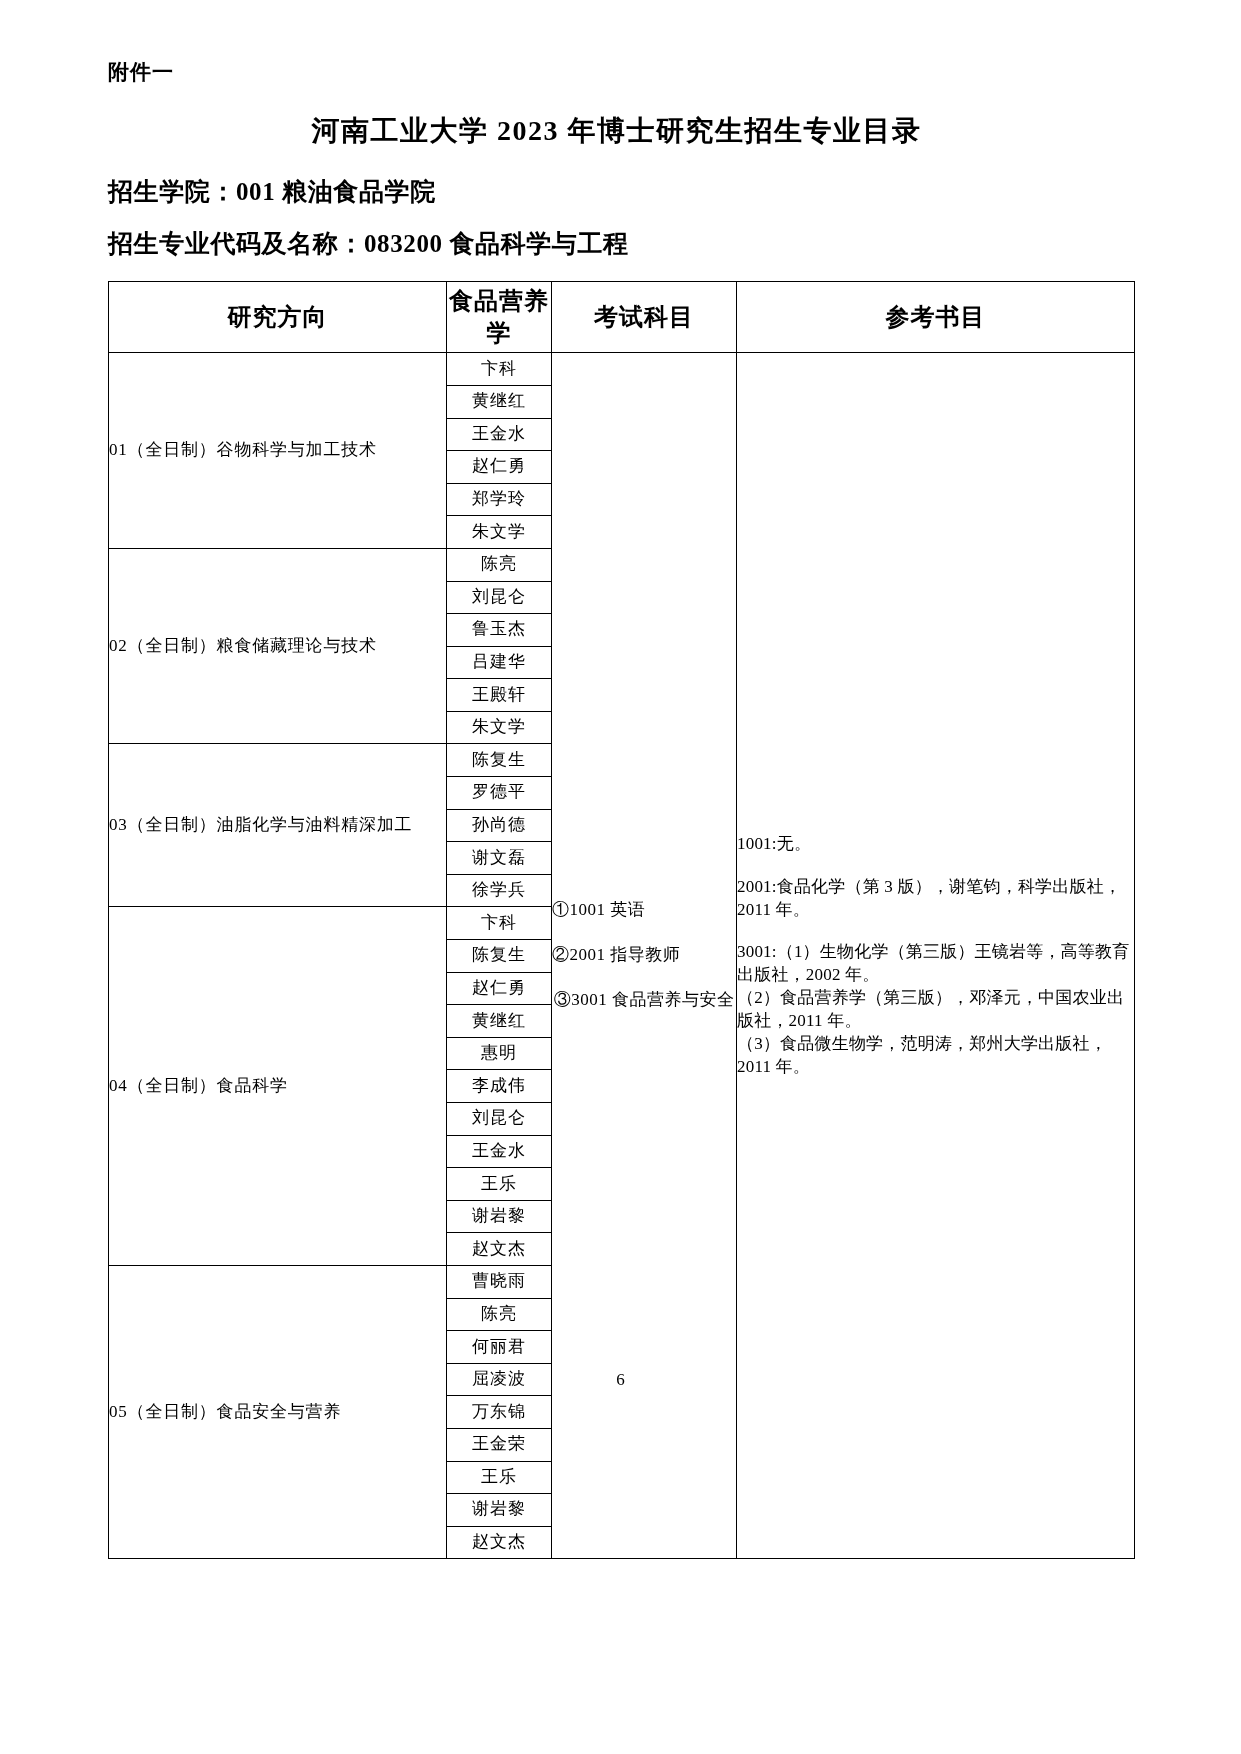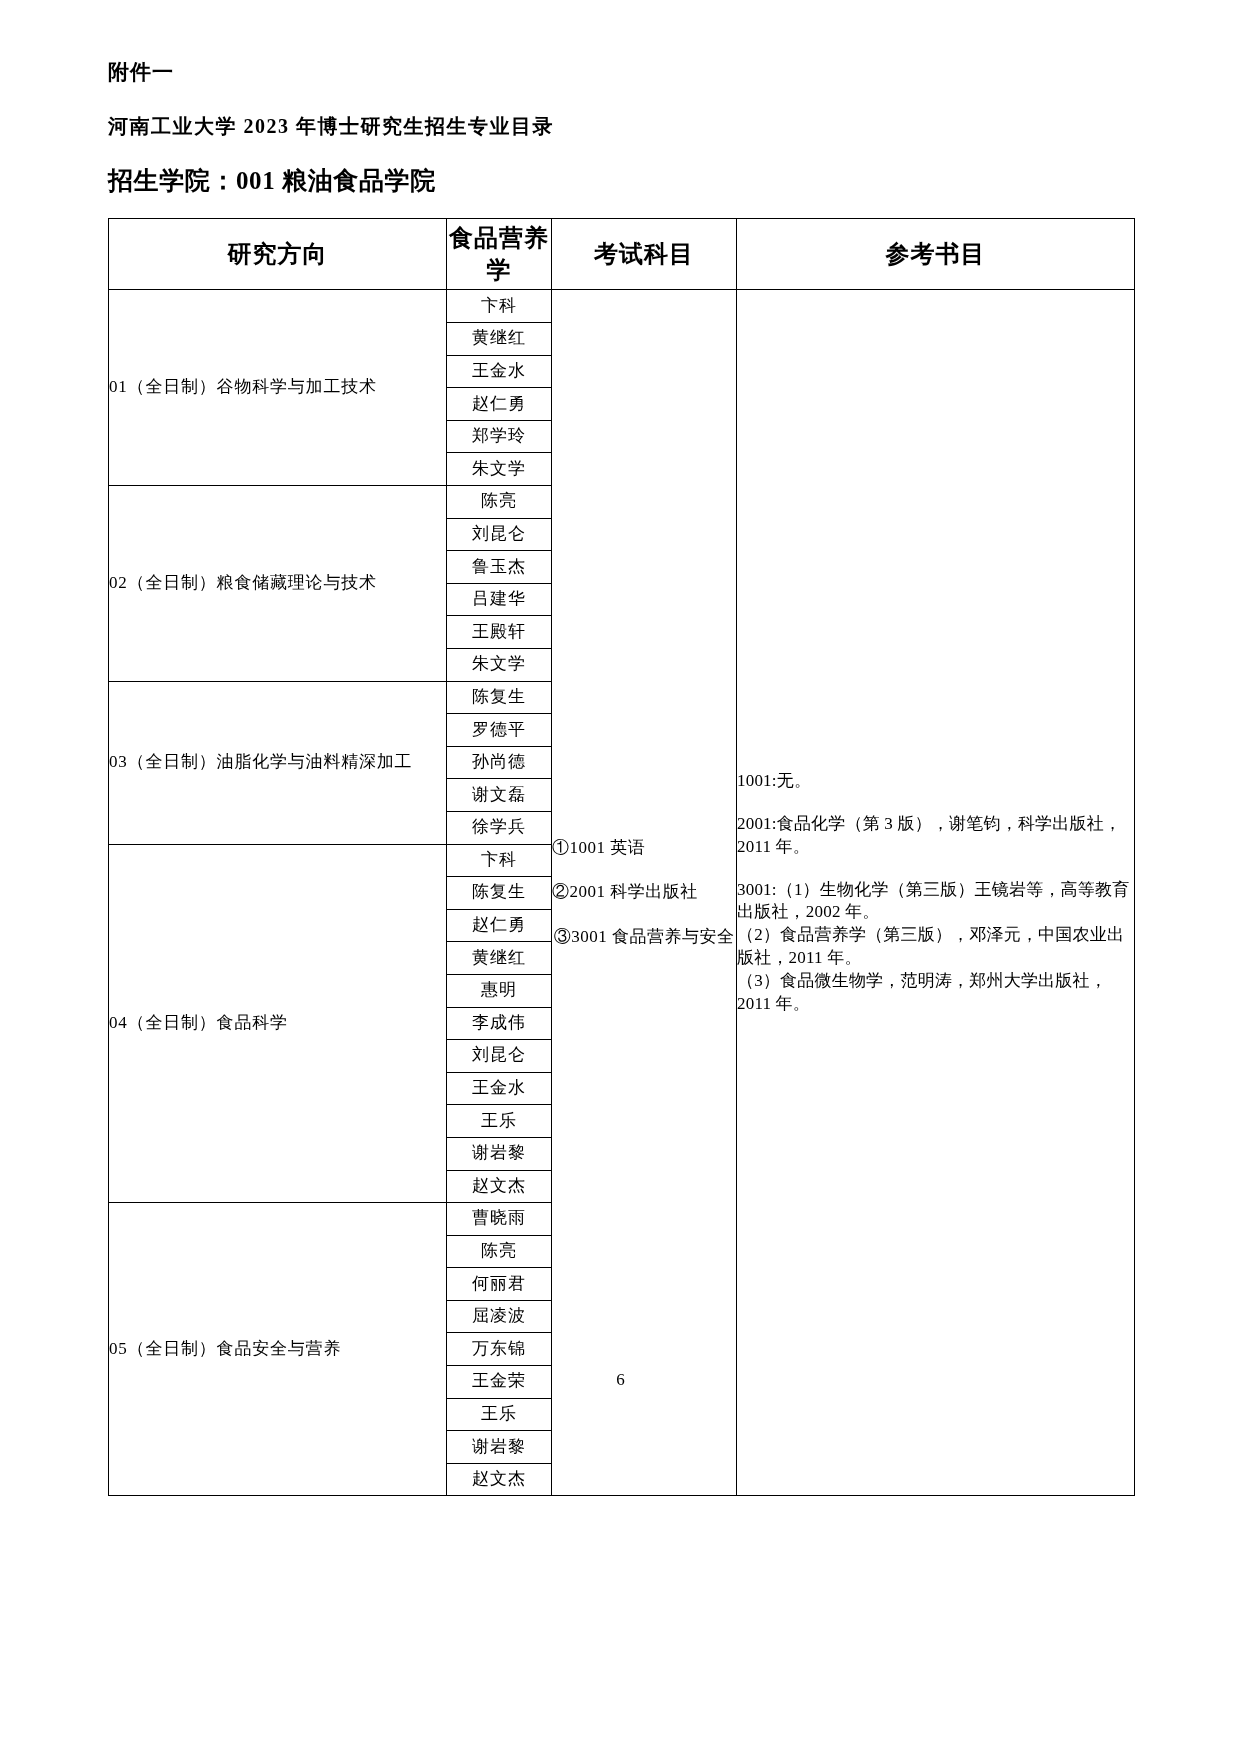--- a/index.html
+++ b/index.html
@@ -23,22 +23,22 @@
     padding: 60px 76px 0 108px;
   }
   .attachment-label {
     font-size: 21px;
     font-weight: 600;
     letter-spacing: 1px;
     margin: 0 0 28px 0;
     line-height: 1.2;
   }
   .doc-title {
-    text-align: left;
-    font-size: 20px;
+    text-align: center;
+    font-size: 28px;
     font-weight: bold;
     letter-spacing: 1.5px;
     margin: 0 0 26px 0;
     padding-right: 40px;
     line-height: 1.3;
   }
   .meta-line {
     font-size: 25px;
     font-weight: 600;
     letter-spacing: 0.6px;
@@ -128,20 +128,21 @@
 <body>
 
 <div class="page">
 
   <div class="attachment-label">附件一</div>
 
   <div class="doc-title">河南工业大学 2023 年博士研究生招生专业目录</div>
 
   <div class="meta-line">招生学院：001 粮油食品学院</div>
 
+  <div class="meta-line">招生专业代码及名称：083200 食品科学与工程</div>
 
   <table class="catalog">
     <colgroup>
       <col class="c-direction">
       <col class="c-teacher">
       <col class="c-subject">
       <col class="c-books">
     </colgroup>
     <thead>
       <tr>
@@ -151,21 +152,21 @@
         <th>参考书目</th>
       </tr>
     </thead>
     <tbody>
 
       <tr>
         <td class="direction" rowspan="6">01（全日制）谷物科学与加工技术</td>
         <td class="teacher">卞科</td>
         <td class="subject" rowspan="37">
           <div class="sub-line">①1001 英语</div>
-          <div class="sub-line">②2001 科学出版社</div>
+          <div class="sub-line">②2001 指导教师</div>
           <div class="sub-line">③3001 食品营养与安全</div>
         </td>
         <td class="books" rowspan="37">
           <div class="bk-block">1001:无。</div>
           <div class="bk-block">2001:食品化学（第 3 版），谢笔钧，科学出版社，2011 年。</div>
           <div class="bk-block bk-tight">3001:（1）生物化学（第三版）王镜岩等，高等教育出版社，2002 年。</div>
           <div class="bk-block bk-tight">（2）食品营养学（第三版），邓泽元，中国农业出版社，2011 年。</div>
           <div class="bk-block">（3）食品微生物学，范明涛，郑州大学出版社，2011 年。</div>
         </td>
       </tr>

